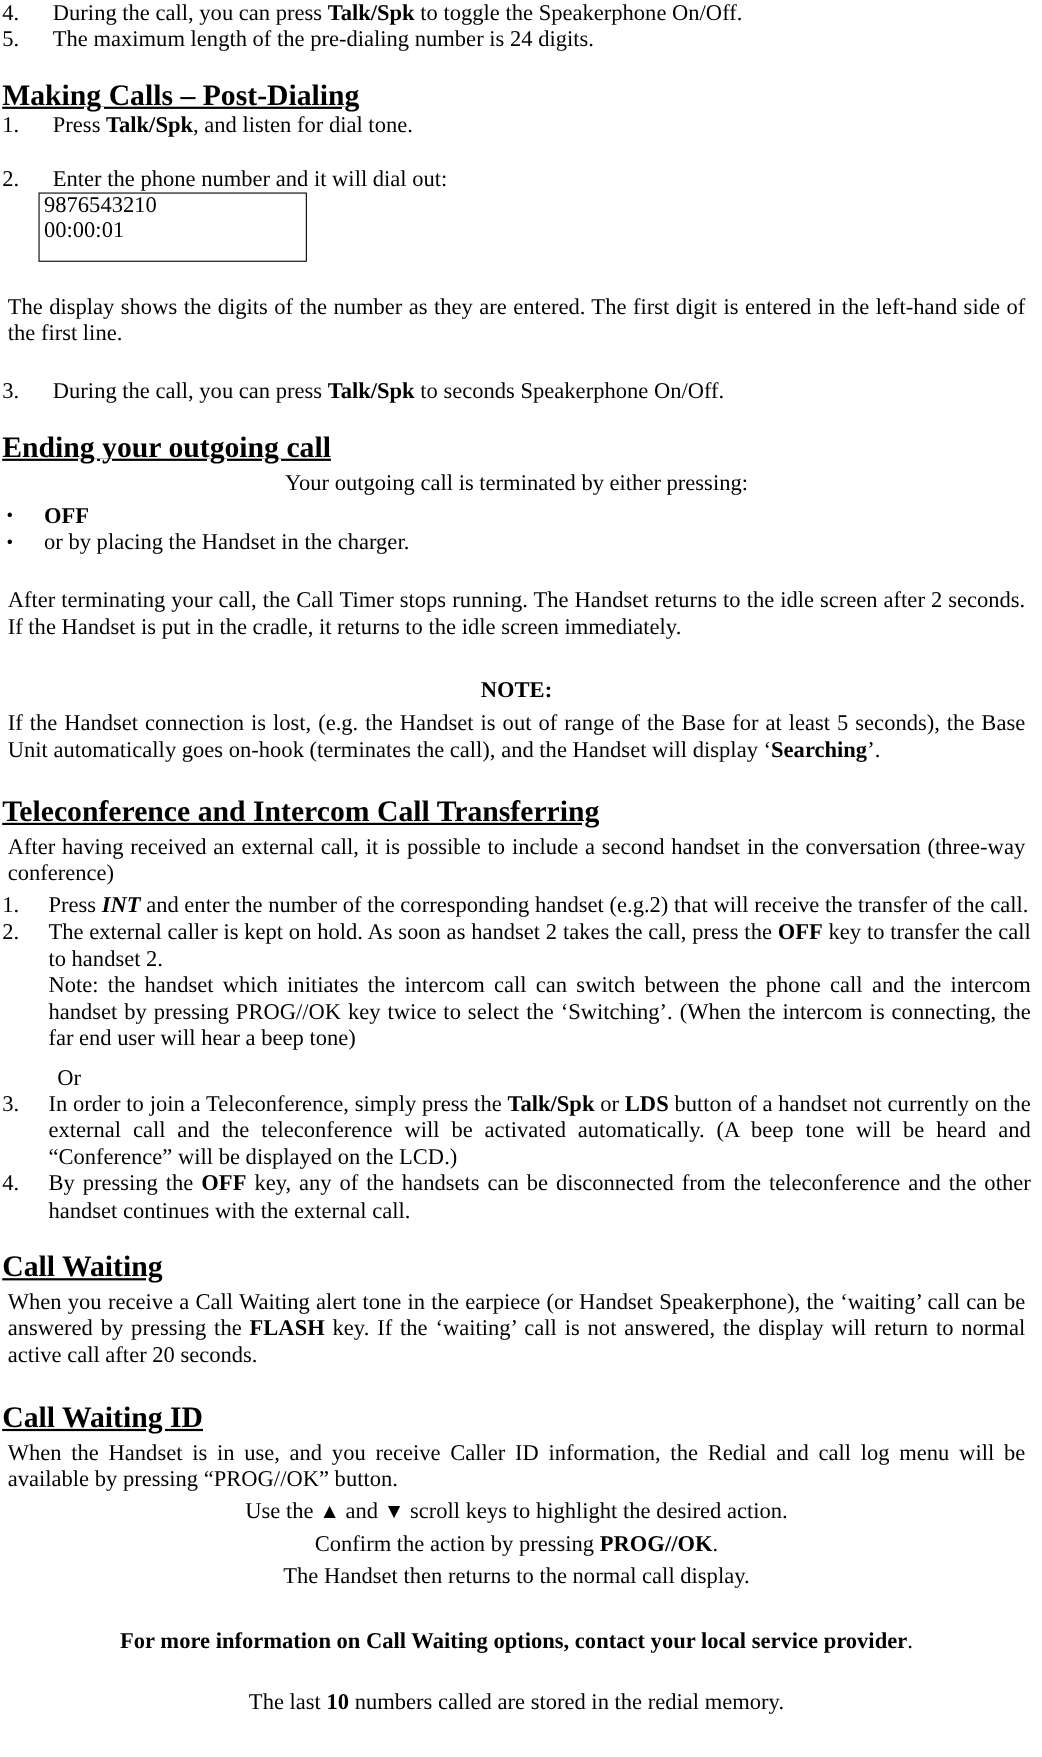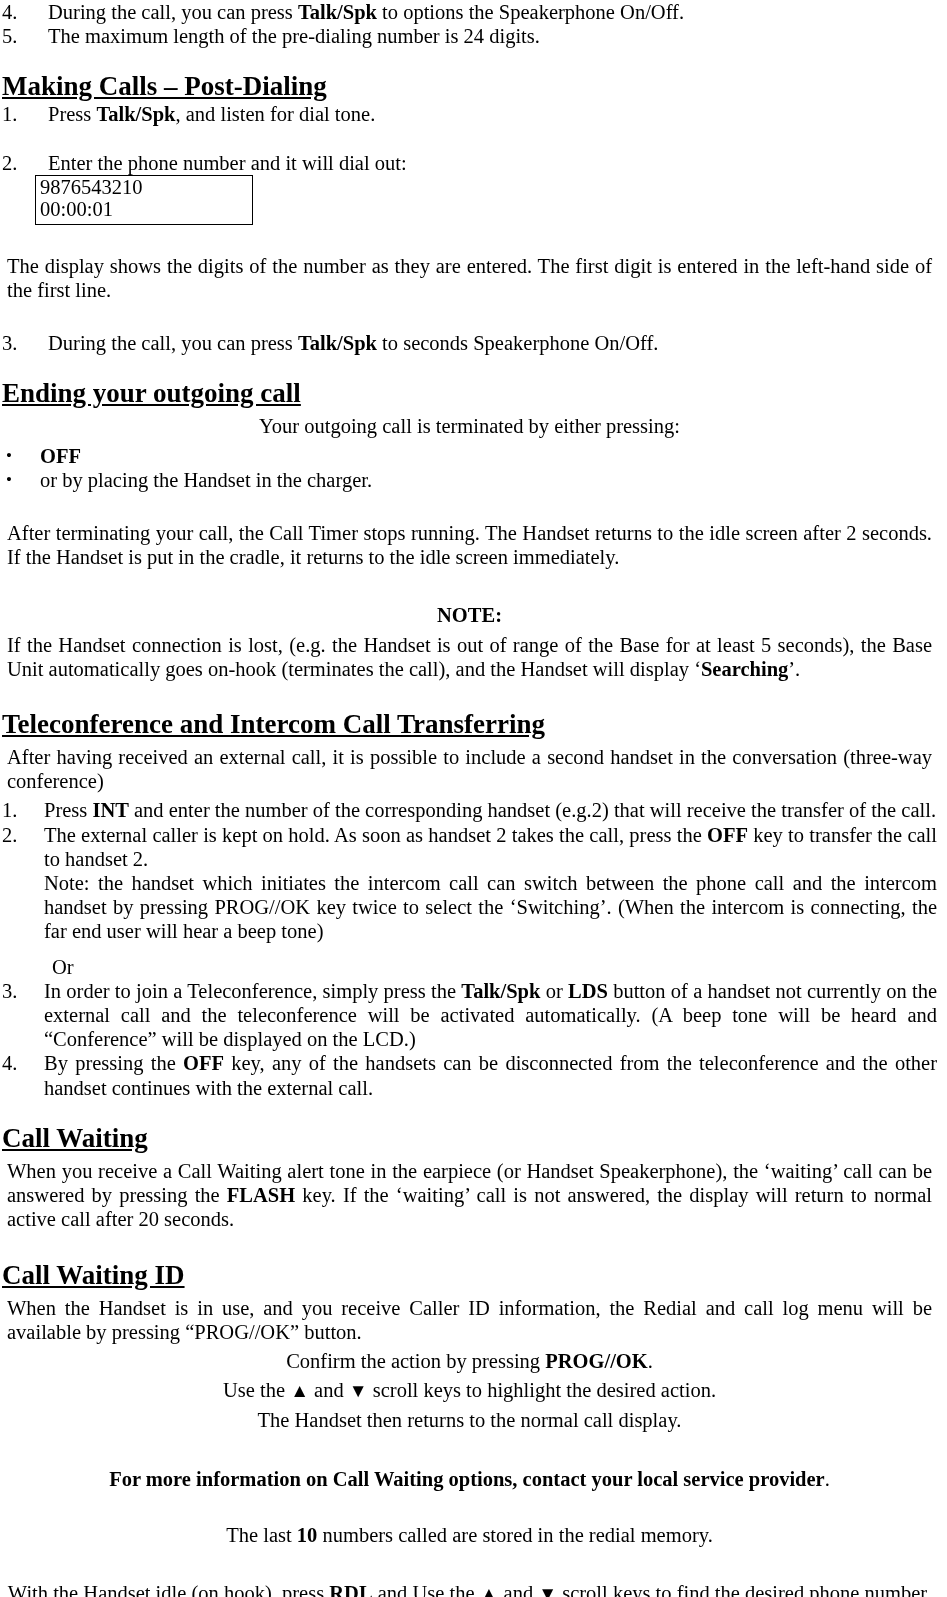--- a/index.html
+++ b/index.html
@@ -48,21 +48,21 @@
     margin: 0;
     padding: 0;
     display: block;
   }
   h2.heading .htext {
     text-decoration: underline;
     text-underline-offset: 2px;
   }
 
   .b  { font-weight: bold; }
-  .bi { font-weight: bold; }
+  .bi { font-weight: bold; font-style: italic; }
 
   
   .gap-sm { height: 11px; }
   .gap-md { height: 22px; }
   .gap-lg { height: 24px; }
 
   
   .numlist {
     margin: 0;
     padding: 0;
@@ -105,24 +105,24 @@
     position: absolute;
     left: 4px;
     top: 0;
     font-size: 17px;
     line-height: 24.2px;
   }
 
   
   .lcd-box {
     border: 1.6px solid #000000;
-    width: 218px;
+    width: 244px;
     margin-left: 33px;
     box-sizing: border-box;
-    padding: 0px 4px 4px 4px;
+    padding: 0px 4px 17px 4px;
   }
   .lcd-line {
     font-size: 20.5px;
     line-height: 22px;
     text-align: left;
     white-space: pre;
   }
 
   
   .or-line {
@@ -149,21 +149,21 @@
 </style>
 </head>
 <body>
 
 <div class="page">
   <div class="content">
 
     <ul class="numlist">
       <li>
         <span class="marker">4.</span>
-        <span class="li-body"><span>During the call, you can press </span><span class="b">Talk/Spk</span><span> to options the Speakerphone On/Off.</span></span>
+        <span class="li-body"><span>During the call, you can press </span><span class="b">Talk/Spk</span><span> to toggle the Speakerphone On/Off.</span></span>
       </li>
       <li>
         <span class="marker">5.</span>
         <span class="li-body">The maximum length of the pre-dialing number is 24 digits.</span>
       </li>
     </ul>
 
     <div class="gap-md"></div>
 
     <h2 class="heading"><span class="htext">Making Calls – Post-Dialing</span></h2>
@@ -264,22 +264,22 @@
 
     <h2 class="heading"><span class="htext">Call Waiting</span></h2>
 
     <p class="para"><span>When you receive a Call Waiting alert tone in the earpiece (or Handset Speakerphone), the ‘waiting’ call can be answered by pressing the </span><span class="b">FLASH</span><span> key. If the ‘waiting’ call is not answered, the display will return to normal active call after 20 seconds.</span></p>
 
     <div class="gap-md"></div>
 
     <h2 class="heading"><span class="htext">Call Waiting ID</span></h2>
 
     <p class="para">When the Handset is in use, and you receive Caller ID information, the Redial and call log menu will be available by pressing “PROG//OK” button.</p>
+    <p class="para left"><span>Use the </span><span class="arrow">▲</span><span> and </span><span class="arrow">▼</span><span> scroll keys to highlight the desired action.</span></p>
     <p class="para left"><span>Confirm the action by pressing </span><span class="b">PROG//OK</span><span>.</span></p>
-    <p class="para left"><span>Use the </span><span class="arrow">▲</span><span> and </span><span class="arrow">▼</span><span> scroll keys to highlight the desired action.</span></p>
     <p class="para left">The Handset then returns to the normal call display.</p>
 
     <div class="gap-lg"></div>
 
     <p class="para left"><span class="b">For more information on Call Waiting options, contact your local service provider</span><span>.</span></p>
 
     <div class="gap-md"></div>
 
 
     <p class="para left"><span>The last </span><span class="b">10</span><span> numbers called are stored in the redial memory.</span></p>

